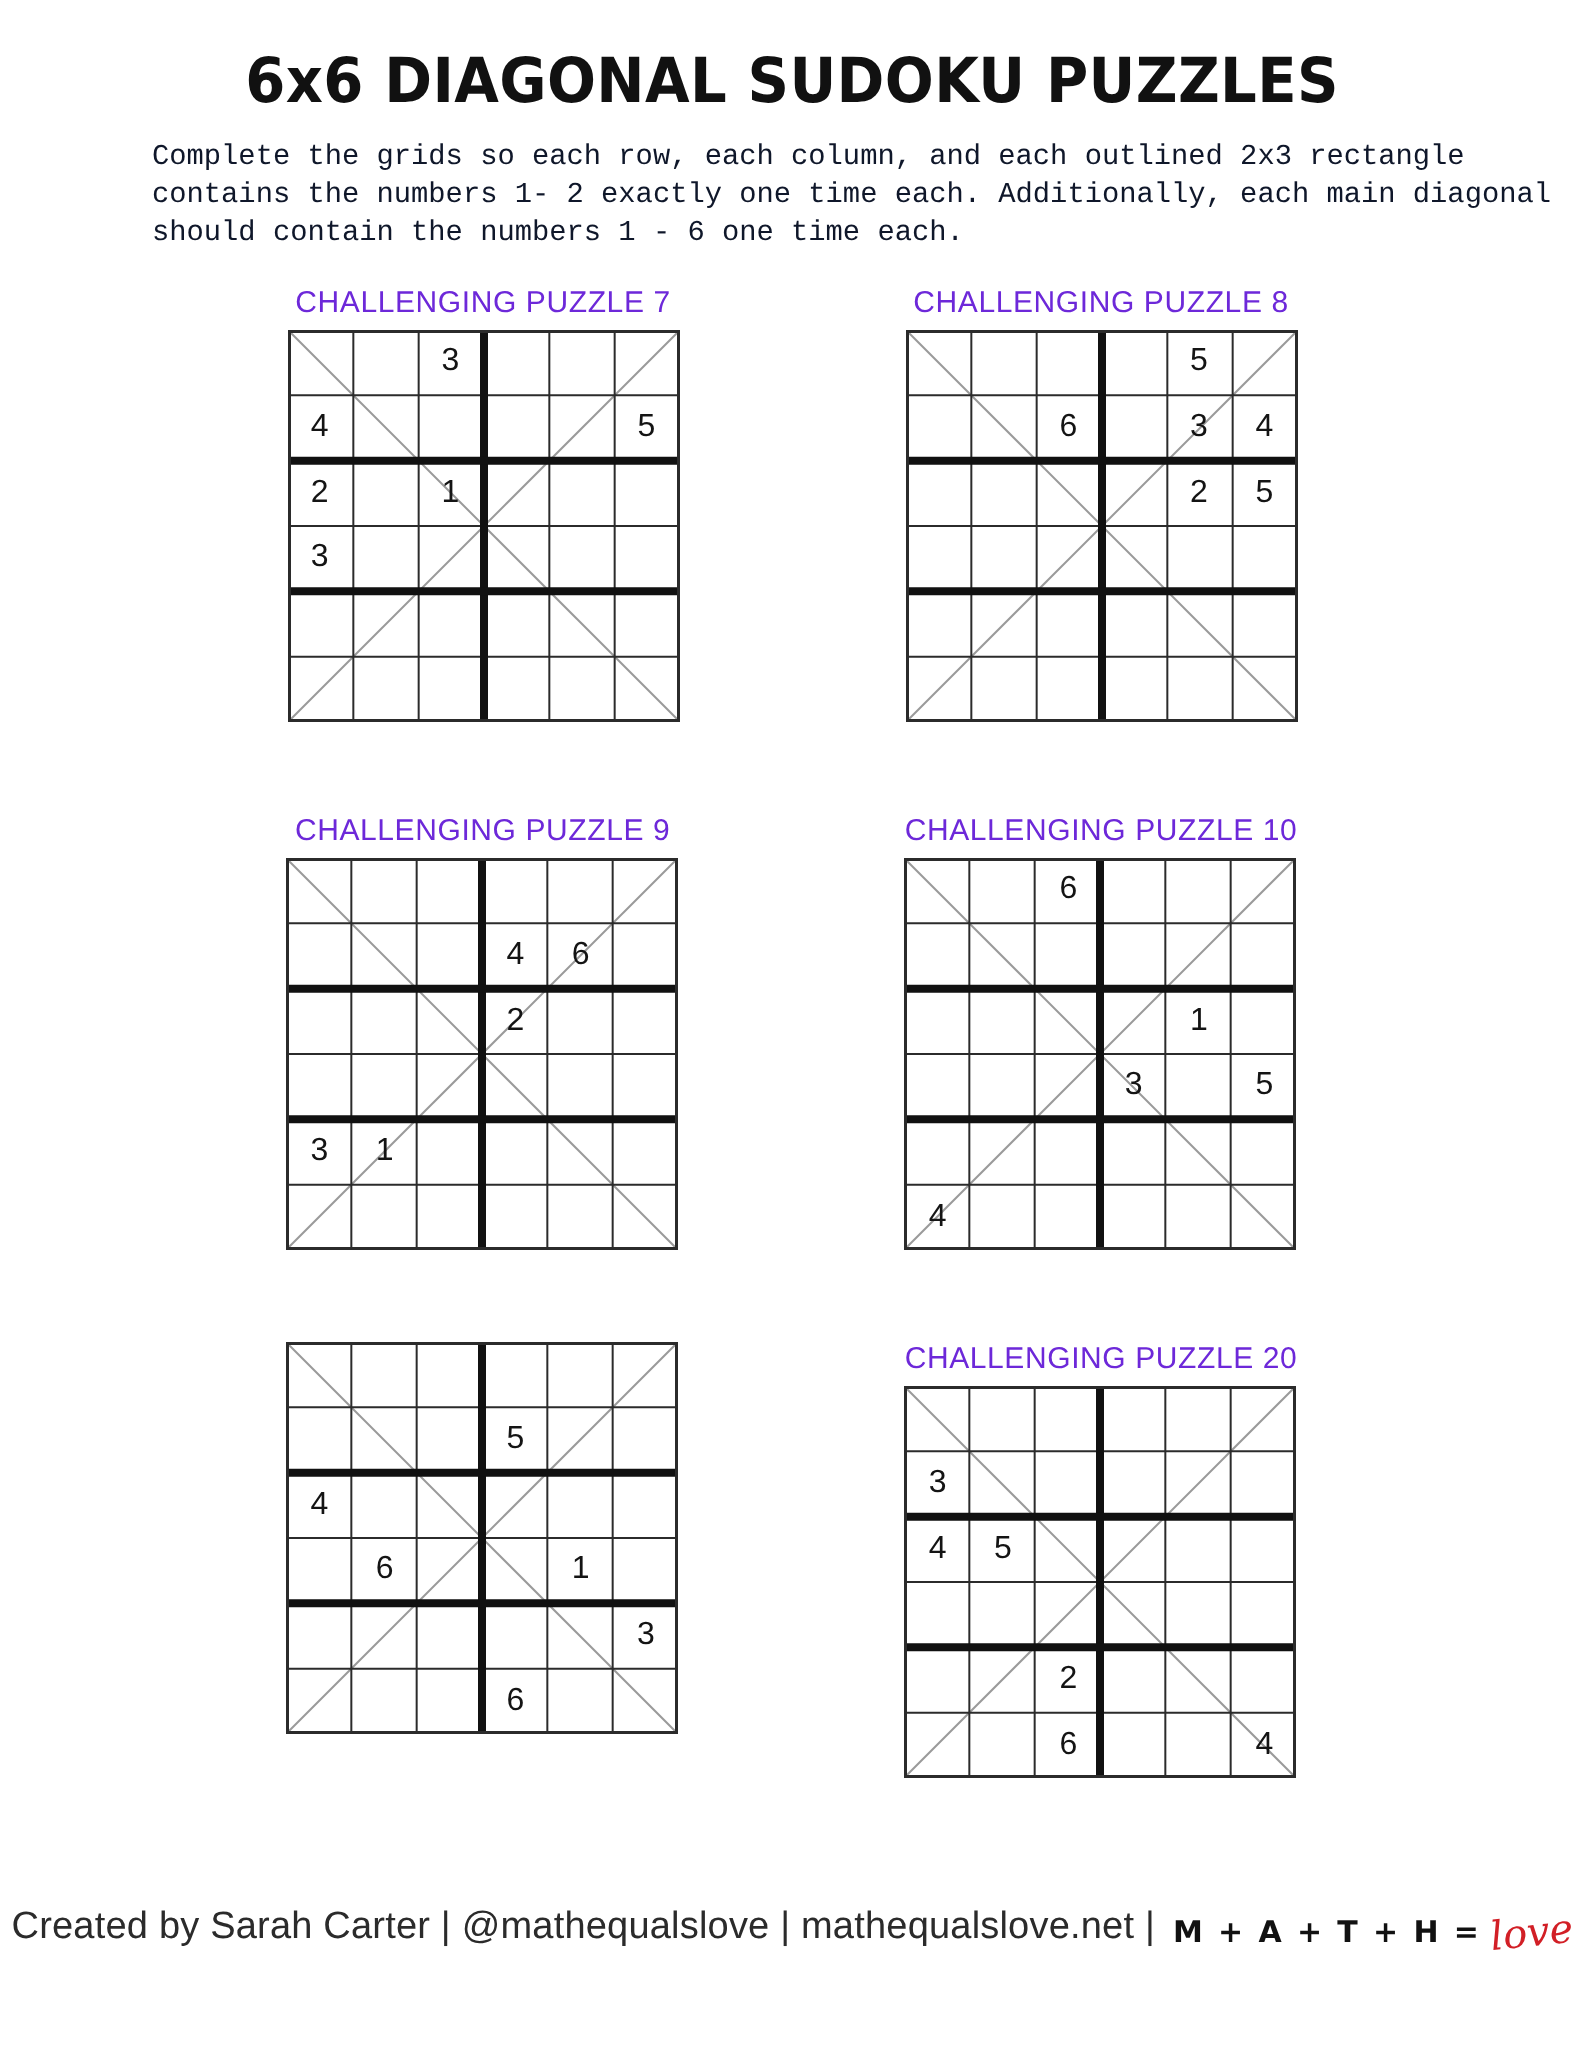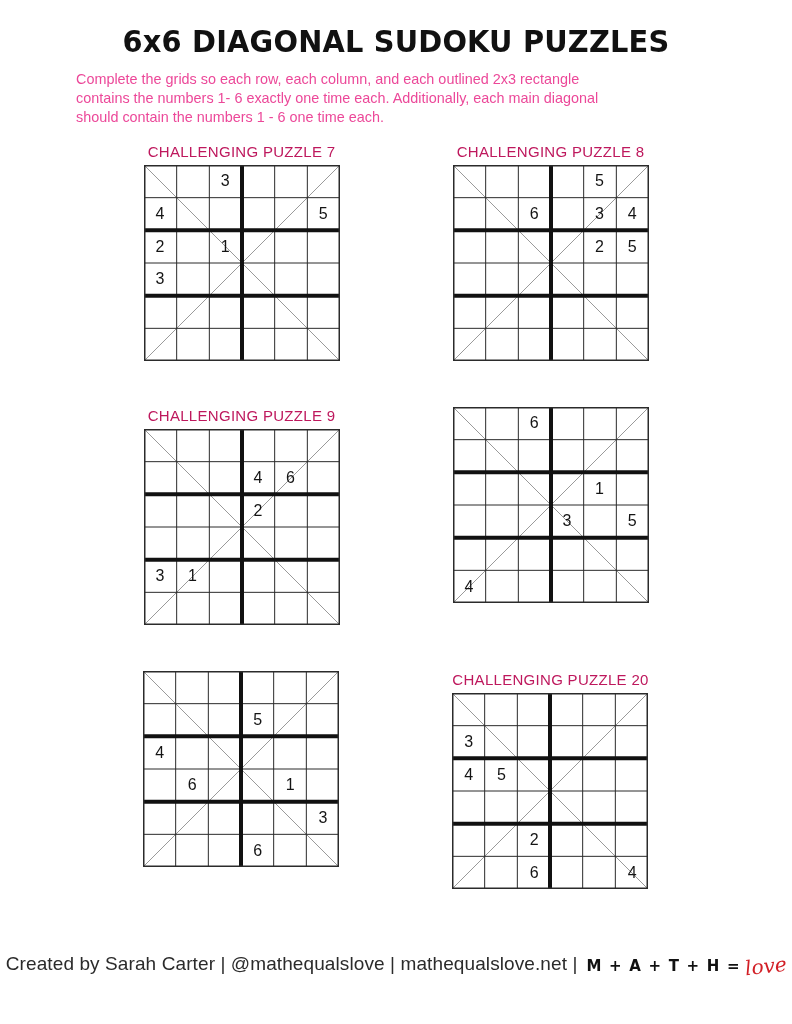--- a/index.html
+++ b/index.html
@@ -34,24 +34,24 @@
     letter-spacing: 0.2px;
     color: #111111;
     transform: scaleX(0.93);
     line-height: 1.1;
   }
 
   .instructions {
     margin: 12px auto 0;
     width: 640px;
     text-align: left;
-    font-family: Liberation Sans, sans-serif;
+    font-family: Liberation Mono, monospace;
     font-size: 14.4px;
     line-height: 19px;
-    color: #ec4899;
+    color: #0f172a;
   }
   .instructions div { white-space: nowrap; }
 
   
   .puzzle-area {
     margin-top: 16px;
     display: flex;
     flex-direction: column;
     gap: 46px;
     align-items: center;
@@ -67,21 +67,21 @@
     display: flex;
     flex-direction: column;
     align-items: center;
   }
 
   .puzzle-title {
     font-family: "Liberation Sans", sans-serif;
     font-size: 15px;
     font-weight: 400;
     letter-spacing: 0.3px;
-    color: #be185d;
+    color: #6d28d9;
     margin-bottom: 5px;
     white-space: nowrap;
   }
 
   
   .board {
     position: relative;
     width: 196px;
     height: 196px;
     background: #ffffff;
@@ -168,21 +168,21 @@
 </style>
 </head>
 <body>
 
 <div class="page">
 
   <div class="header">
     <div class="page-title">6x6 DIAGONAL SUDOKU PUZZLES</div>
     <div class="instructions">
       <div>Complete the grids so each row, each column, and each outlined 2x3 rectangle</div>
-      <div>contains the numbers 1- 6 exactly one time each. Additionally, each main diagonal</div>
+      <div>contains the numbers 1- 2 exactly one time each. Additionally, each main diagonal</div>
       <div>should contain the numbers 1 - 6 one time each.</div>
     </div>
   </div>
 
   <div class="puzzle-area" id="puzzle-area">
       <div class="puzzle-row">
         <div class="puzzle">
           <div class="puzzle-title">CHALLENGING PUZZLE 7</div>
           <div class="board">
             <svg viewBox="0 0 196 196">
@@ -361,20 +361,21 @@
               <div class="cell"></div>
               <div class="cell"></div>
               <div class="cell"></div>
               <div class="cell"></div>
               <div class="cell"></div>
               <div class="cell"></div>
             </div>
           </div>
         </div>
         <div class="puzzle">
+          <div class="puzzle-title">CHALLENGING PUZZLE 10</div>
           <div class="board">
             <svg viewBox="0 0 196 196">
               <line x1="0" y1="0" x2="196" y2="196" stroke="#9a9a9a" stroke-width="1"></line>
               <line x1="196" y1="0" x2="0" y2="196" stroke="#9a9a9a" stroke-width="1"></line>
               <line x1="32.666666666666664" y1="0" x2="32.666666666666664" y2="196" stroke="#2b2b2b" stroke-width="1"></line>
               <line x1="0" y1="32.666666666666664" x2="196" y2="32.666666666666664" stroke="#2b2b2b" stroke-width="1"></line>
               <line x1="65.33333333333333" y1="0" x2="65.33333333333333" y2="196" stroke="#2b2b2b" stroke-width="1"></line>
               <line x1="0" y1="65.33333333333333" x2="196" y2="65.33333333333333" stroke="#2b2b2b" stroke-width="1"></line>
               <line x1="98" y1="0" x2="98" y2="196" stroke="#2b2b2b" stroke-width="1"></line>
               <line x1="0" y1="98" x2="196" y2="98" stroke="#2b2b2b" stroke-width="1"></line>

